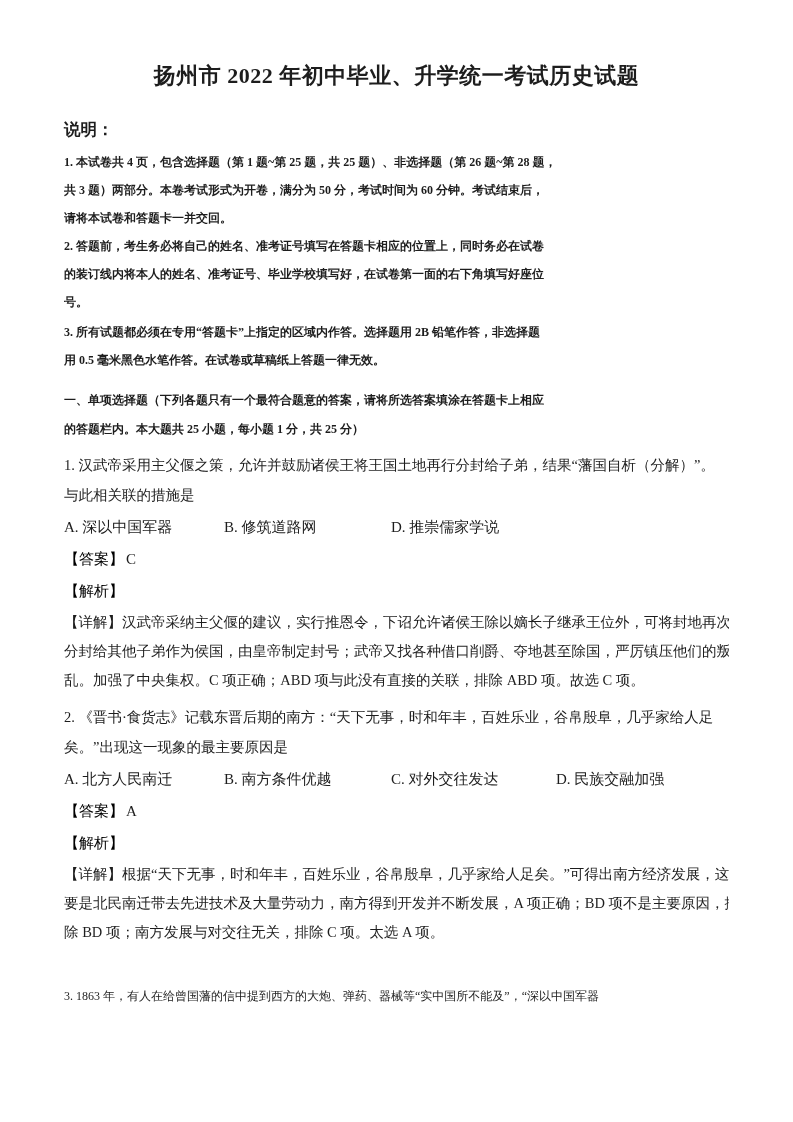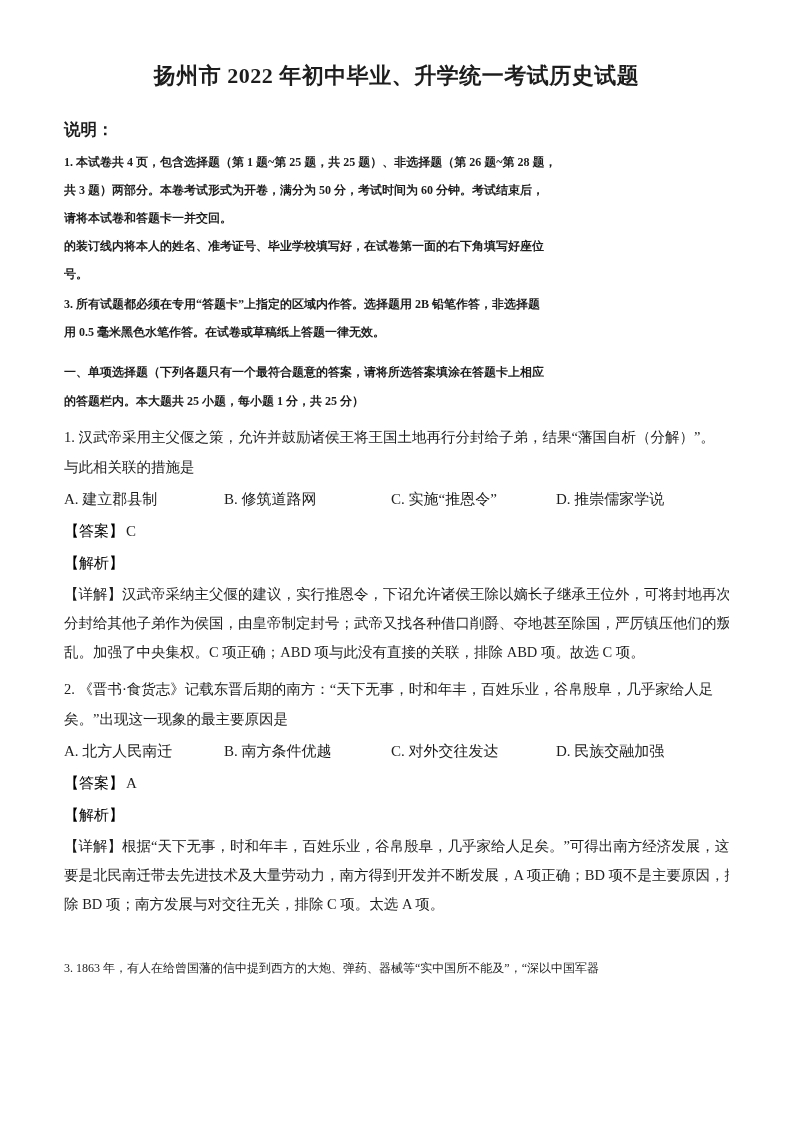--- a/index.html
+++ b/index.html
@@ -91,43 +91,43 @@
 
   <div class="notice">说明：</div>
 
   <div class="ins ins-1">
     <div class="line">1. 本试卷共 4 页，包含选择题（第 1 题~第 25 题，共 25 题）、非选择题（第 26 题~第 28 题，</div>
     <div class="line">共 3 题）两部分。本卷考试形式为开卷，满分为 50 分，考试时间为 60 分钟。考试结束后，</div>
     <div class="line">请将本试卷和答题卡一并交回。</div>
   </div>
 
   <div class="ins ins-2">
+    <div class="line">2. 答题前，考生务必将自己的姓名、准考证号填写在答题卡相应的位置上，同时务必在试卷</div>
     <div class="line">的装订线内将本人的姓名、准考证号、毕业学校填写好，在试卷第一面的右下角填写好座位</div>
     <div class="line">号。</div>
   </div>
 
   <div class="ins ins-3">
     <div class="line">3. 所有试题都必须在专用“答题卡”上指定的区域内作答。选择题用 2B 铅笔作答，非选择题</div>
     <div class="line">用 0.5 毫米黑色水笔作答。在试卷或草稿纸上答题一律无效。</div>
   </div>
 
   <div class="heading">
     <div class="line">一、单项选择题（下列各题只有一个最符合题意的答案，请将所选答案填涂在答题卡上相应</div>
     <div class="line">的答题栏内。本大题共 25 小题，每小题 1 分，共 25 分）</div>
   </div>
 
   <div>
     <div class="stem q1-stem">
       <div class="line">1. 汉武帝采用主父偃之策，允许并鼓励诸侯王将王国土地再行分封给子弟，结果“藩国自析（分解）”。</div>
       <div class="line">与此相关联的措施是</div>
     </div>
     <div class="options">
-      <span class="opt opt-a">A. 建立郡县制</span>
+      <span class="opt opt-a">A. 深以中国军器</span>
       <span class="opt opt-b">B. 修筑道路网</span>
-      <span class="opt opt-c">C. 实施“推恩令”</span>
       <span class="opt opt-d">D. 推崇儒家学说</span>
     </div>
     <div class="answer-row">
       <span class="blue">【答案】</span><span class="ans-val">C</span>
     </div>
     <div class="answer-row">
       <span class="blue">【解析】</span>
     </div>
     <div class="detail">
       <div class="line">【详解】汉武帝采纳主父偃的建议，实行推恩令，下诏允许诸侯王除以嫡长子继承王位外，可将封地再次</div>

